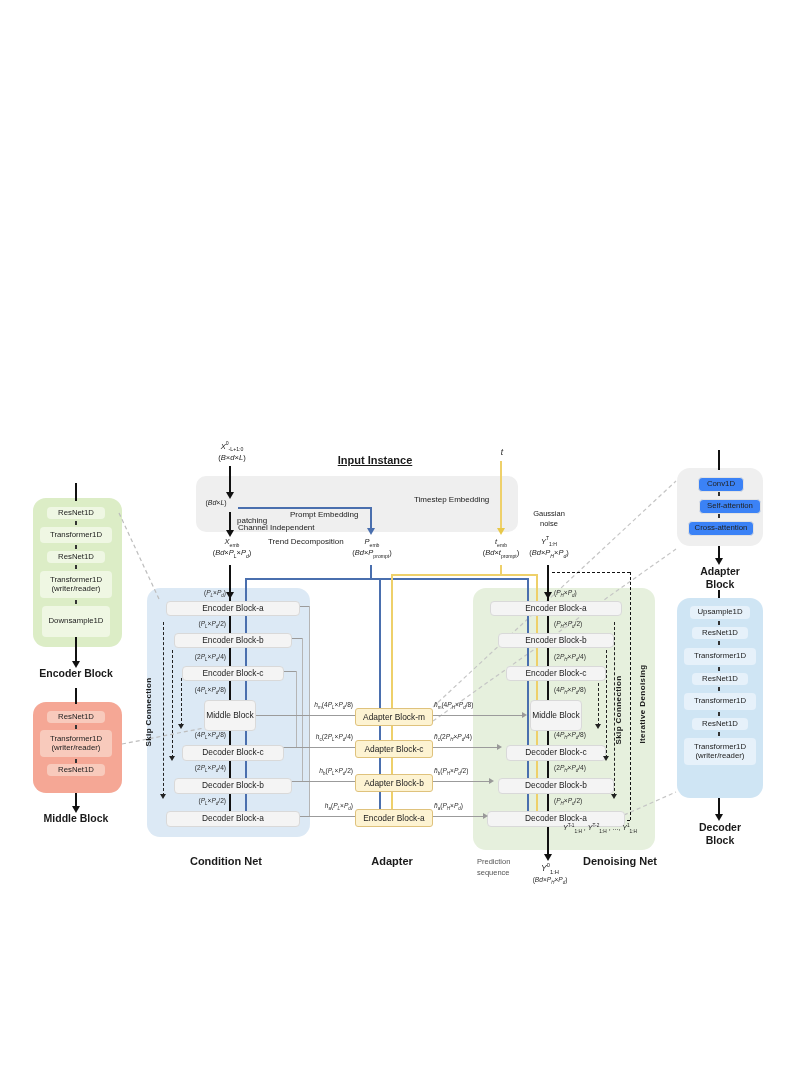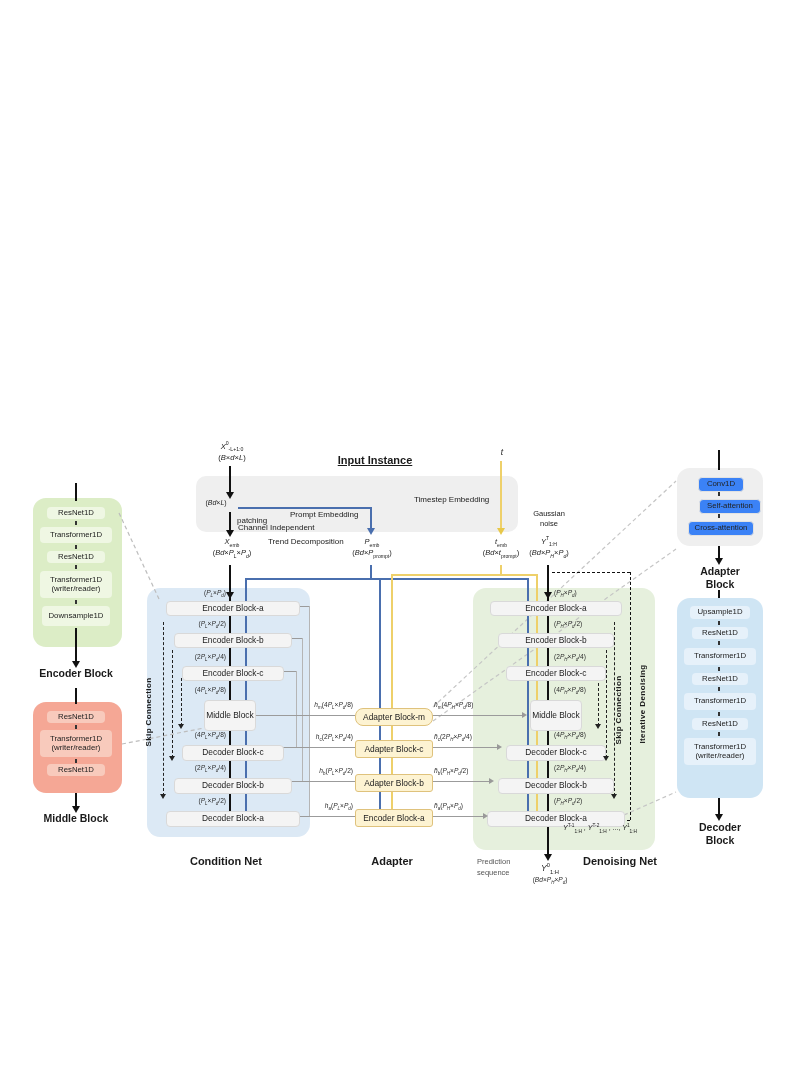--- a/index.html
+++ b/index.html
@@ -167,21 +167,21 @@
   <div class="hl" style="left:298px;top:816px;width:57px;"></div>
   <div class="hl" style="left:431px;top:715px;width:93px;"></div>
   <div class="ahr" style="left:522px;top:712px;"></div>
   <div class="hl" style="left:431px;top:747px;width:68px;"></div>
   <div class="ahr" style="left:497px;top:744px;"></div>
   <div class="hl" style="left:431px;top:781px;width:60px;"></div>
   <div class="ahr" style="left:489px;top:778px;"></div>
   <div class="hl" style="left:431px;top:816px;width:54px;"></div>
   <div class="ahr" style="left:483px;top:813px;"></div>
 
-  <div class="adp" style="left:355px;top:708px;width:76px;height:16px;border-radius:8px;">Adapter Block-m</div>
+  <div class="adp" style="left:355px;top:708px;width:76px;height:16px;">Adapter Block-m</div>
   <div class="adp" style="left:355px;top:740px;width:76px;height:16px;">Adapter Block-c</div>
   <div class="adp" style="left:355px;top:774px;width:76px;height:16px;">Adapter Block-b</div>
   <div class="adp" style="left:355px;top:809px;width:76px;height:16px;">Encoder Block-a</div>
 
   <div class="lbl dim math rt" style="left:253px;top:701px;width:100px;"><i>h</i><sub>m</sub>(4<i>P<sub>L</sub></i>×<i>P<sub>d</sub></i>/8)</div>
   <div class="lbl dim math rt" style="left:253px;top:733px;width:100px;"><i>h</i><sub>c</sub>(2<i>P<sub>L</sub></i>×<i>P<sub>d</sub></i>/4)</div>
   <div class="lbl dim math rt" style="left:253px;top:767px;width:100px;"><i>h</i><sub>b</sub>(<i>P<sub>L</sub></i>×<i>P<sub>d</sub></i>/2)</div>
   <div class="lbl dim math rt" style="left:253px;top:802px;width:100px;"><i>h</i><sub>a</sub>(<i>P<sub>L</sub></i>×<i>P<sub>d</sub></i>)</div>
   <div class="lbl dim math" style="left:434px;top:701px;width:100px;"><i>h̄</i><sub>m</sub>(4<i>P<sub>H</sub></i>×<i>P<sub>d</sub></i>/8)</div>
   <div class="lbl dim math" style="left:434px;top:733px;width:100px;"><i>h̄</i><sub>c</sub>(2<i>P<sub>H</sub></i>×<i>P<sub>d</sub></i>/4)</div>
@@ -233,21 +233,21 @@
   <div class="vl" style="left:75px;top:483px;height:18px;"></div>
   <div class="panel p-green" style="left:33px;top:498px;width:89px;height:149px;"></div>
   <div class="sb sb-green" style="left:47px;top:507px;width:58px;height:12px;">ResNet1D</div>
   <div class="tick" style="left:75px;top:521px;"></div>
   <div class="sb sb-green" style="left:40px;top:527px;width:72px;height:16px;">Transformer1D</div>
   <div class="tick" style="left:75px;top:545px;"></div>
   <div class="sb sb-green" style="left:47px;top:551px;width:58px;height:12px;">ResNet1D</div>
   <div class="tick" style="left:75px;top:565px;"></div>
   <div class="sb sb-green" style="left:40px;top:571px;width:72px;height:27px;">Transformer1D (writer/reader)</div>
   <div class="tick" style="left:75px;top:600px;"></div>
-  <div class="sb sb-green" style="left:42px;top:606px;width:68px;height:20px;">Downsample1D</div>
+  <div class="sb sb-green" style="left:42px;top:606px;width:68px;height:31px;">Downsample1D</div>
   <div class="vl" style="left:75px;top:628px;height:36px;"></div>
   <div class="ahd" style="left:72px;top:661px;"></div>
   <div class="sub-lbl" style="left:26px;top:667px;width:100px;">Encoder Block</div>
 
   <div class="vl" style="left:75px;top:688px;height:16px;"></div>
   <div class="panel p-red" style="left:33px;top:702px;width:89px;height:91px;"></div>
   <div class="sb sb-red" style="left:47px;top:711px;width:58px;height:12px;">ResNet1D</div>
   <div class="tick" style="left:75px;top:725px;"></div>
   <div class="sb sb-red" style="left:40px;top:730px;width:72px;height:27px;">Transformer1D (writer/reader)</div>
   <div class="tick" style="left:75px;top:759px;"></div>

